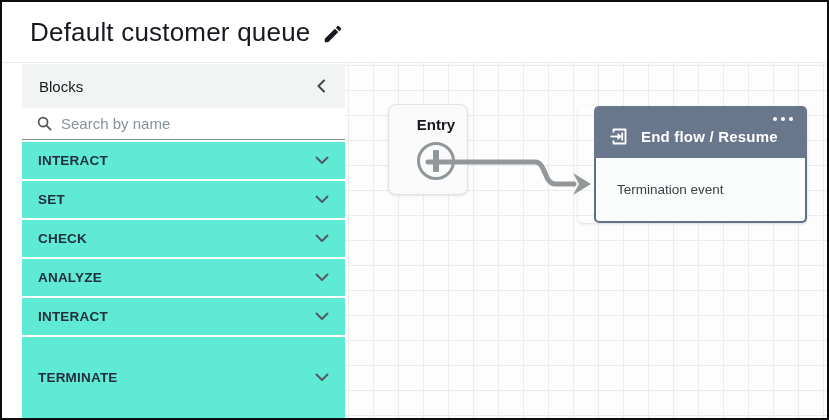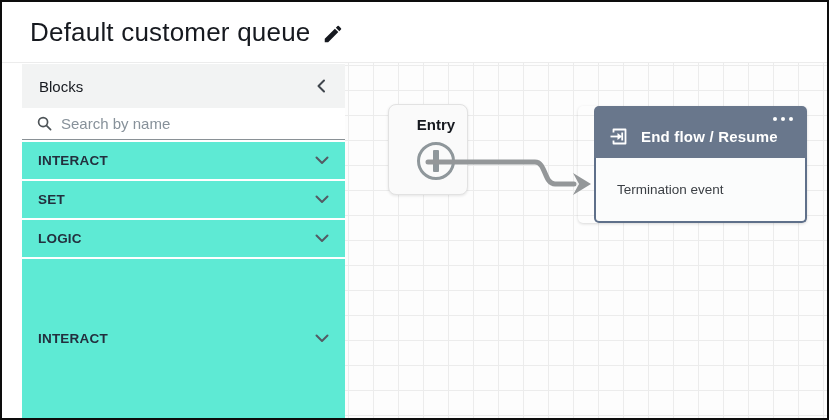--- a/index.html
+++ b/index.html
@@ -126,27 +126,39 @@
           <polyline points="1.5,1.5 7,7 12.5,1.5" fill="none" stroke="#545b64" stroke-width="2" stroke-linecap="round" stroke-linejoin="round"></polyline>
         </svg>
       </div>
       <div class="section-row">
         <span class="section-label">SET</span>
         <svg width="14" height="9" viewBox="0 0 14 9">
           <polyline points="1.5,1.5 7,7 12.5,1.5" fill="none" stroke="#545b64" stroke-width="2" stroke-linecap="round" stroke-linejoin="round"></polyline>
         </svg>
       </div>
       <div class="section-row">
-        <span class="section-label">LOGIC</span>
+        <span class="section-label">CHECK</span>
+        <svg width="14" height="9" viewBox="0 0 14 9">
+          <polyline points="1.5,1.5 7,7 12.5,1.5" fill="none" stroke="#545b64" stroke-width="2" stroke-linecap="round" stroke-linejoin="round"></polyline>
+        </svg>
+      </div>
+      <div class="section-row">
+        <span class="section-label">ANALYZE</span>
         <svg width="14" height="9" viewBox="0 0 14 9">
           <polyline points="1.5,1.5 7,7 12.5,1.5" fill="none" stroke="#545b64" stroke-width="2" stroke-linecap="round" stroke-linejoin="round"></polyline>
         </svg>
       </div>
       <div class="section-row">
         <span class="section-label">INTERACT</span>
+        <svg width="14" height="9" viewBox="0 0 14 9">
+          <polyline points="1.5,1.5 7,7 12.5,1.5" fill="none" stroke="#545b64" stroke-width="2" stroke-linecap="round" stroke-linejoin="round"></polyline>
+        </svg>
+      </div>
+      <div class="section-row">
+        <span class="section-label">TERMINATE</span>
         <svg width="14" height="9" viewBox="0 0 14 9">
           <polyline points="1.5,1.5 7,7 12.5,1.5" fill="none" stroke="#545b64" stroke-width="2" stroke-linecap="round" stroke-linejoin="round"></polyline>
         </svg>
       </div>
     </div>
 
     <div class="canvas">
 
       <div class="entry-card">
         <span class="entry-label">Entry</span>

